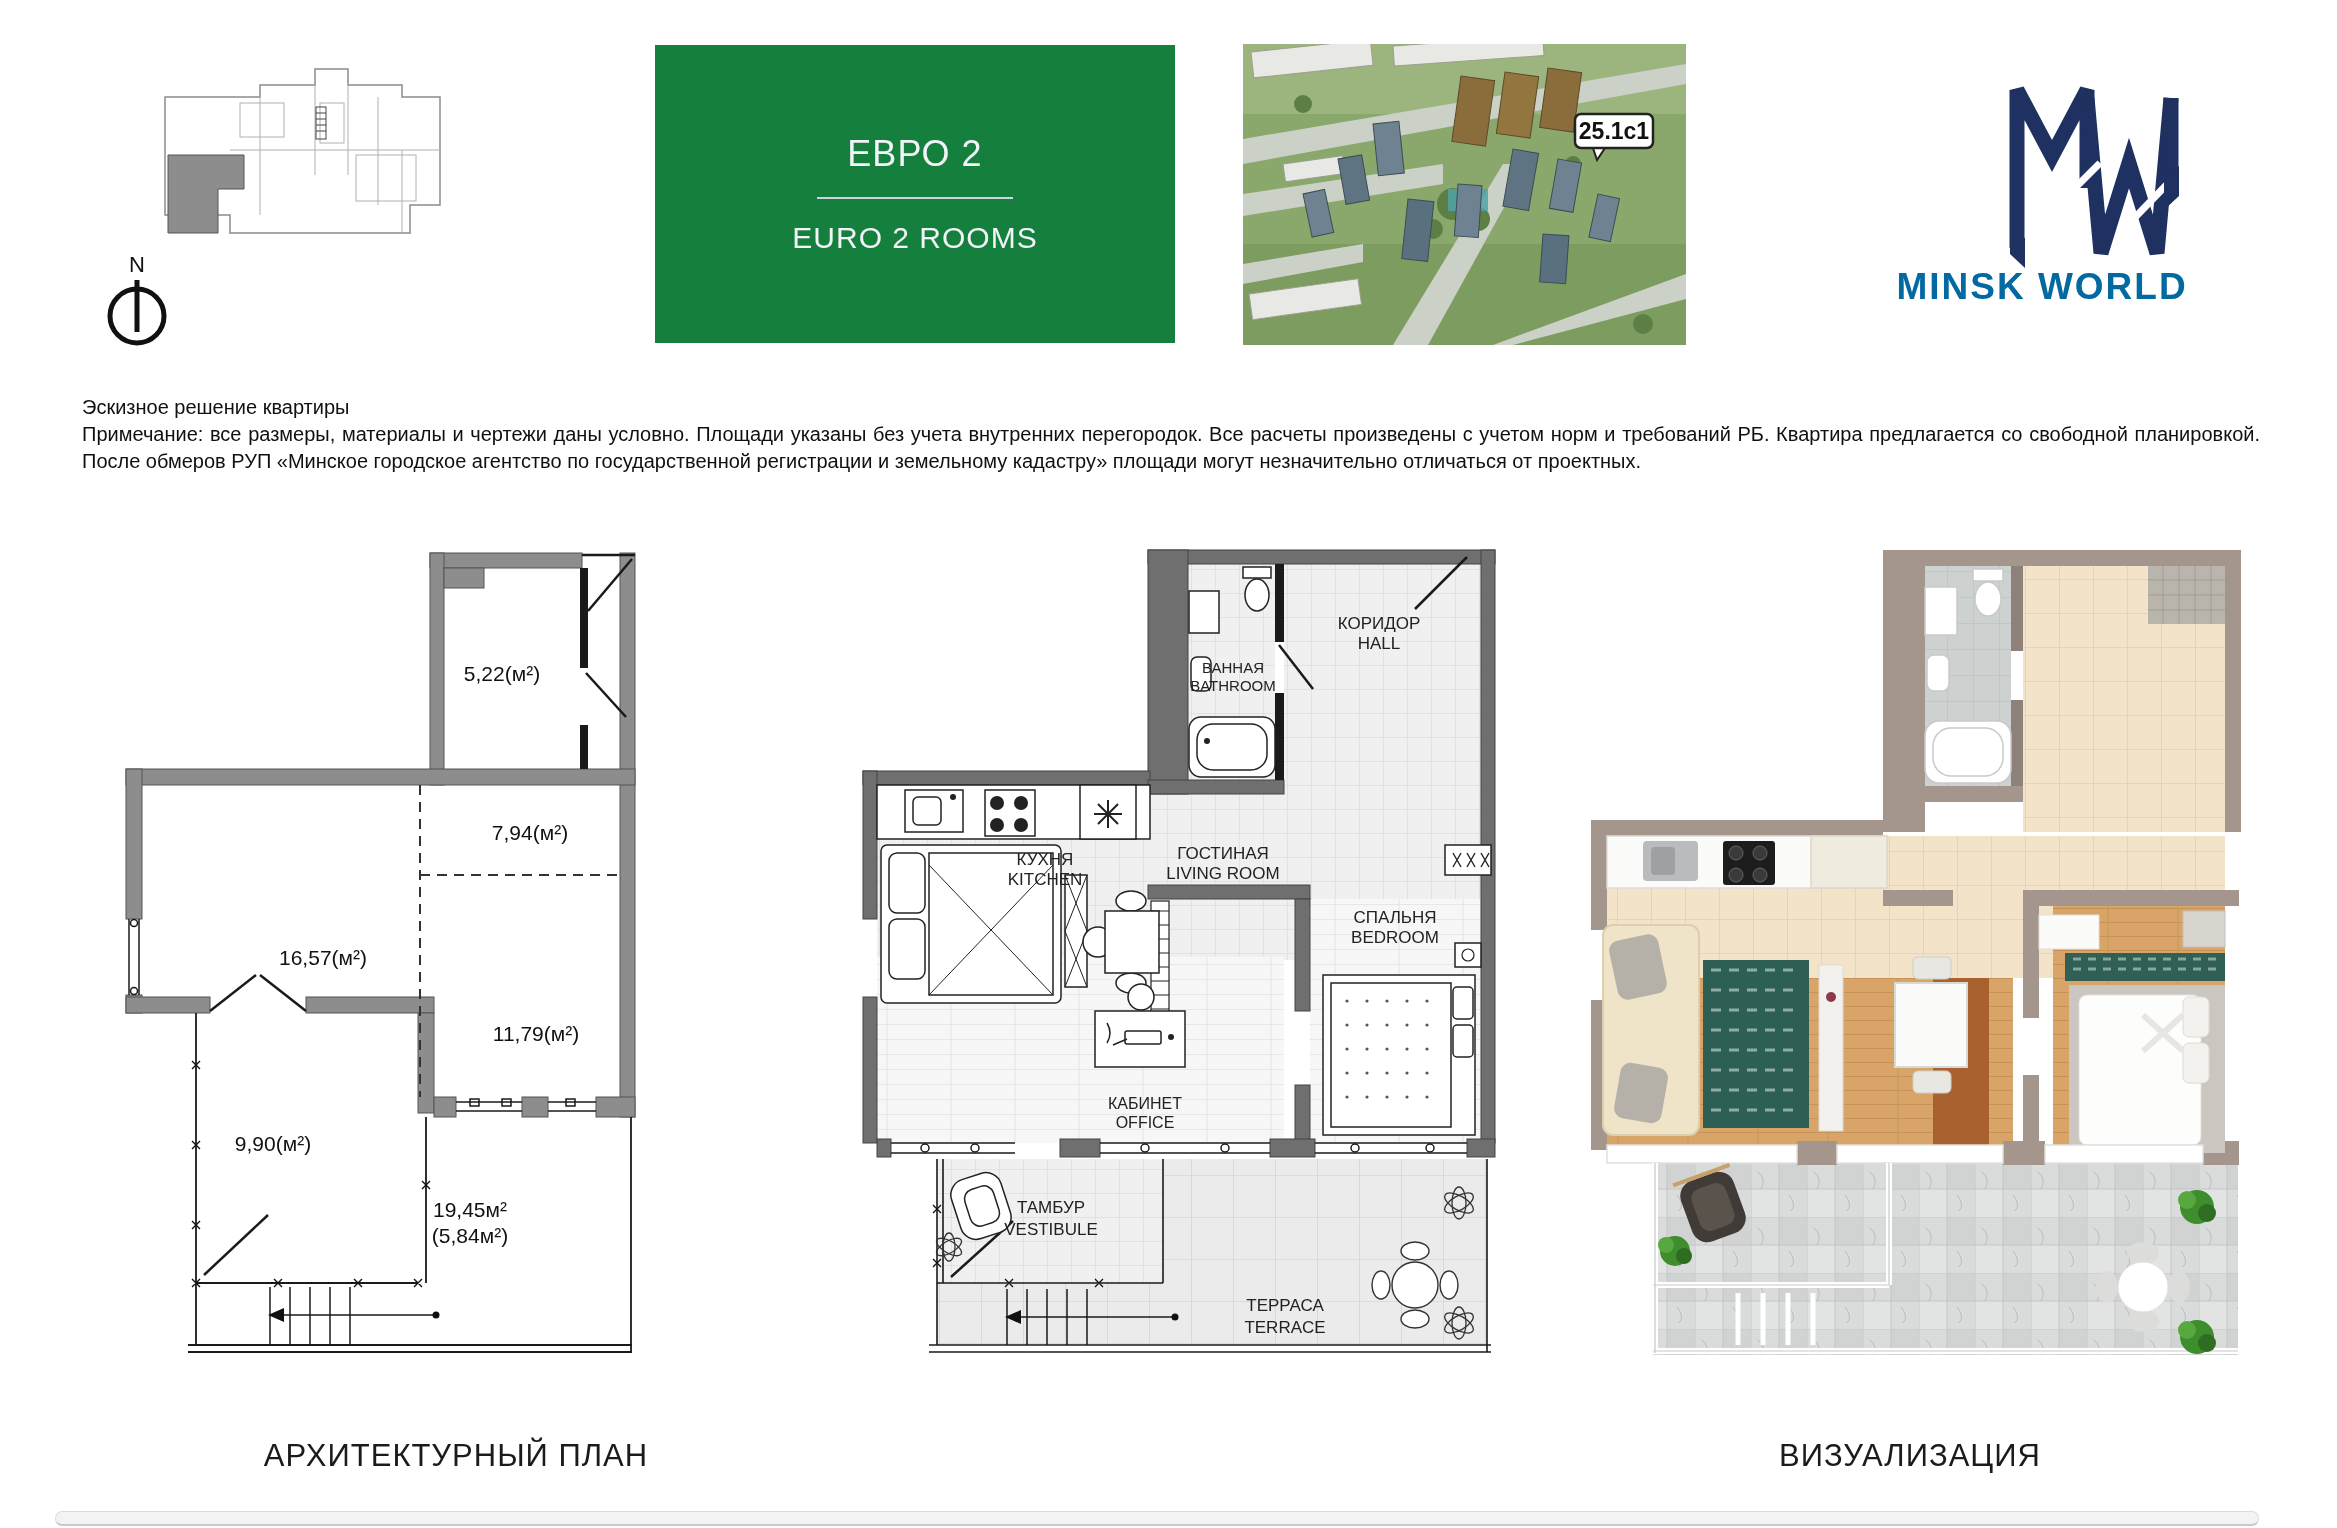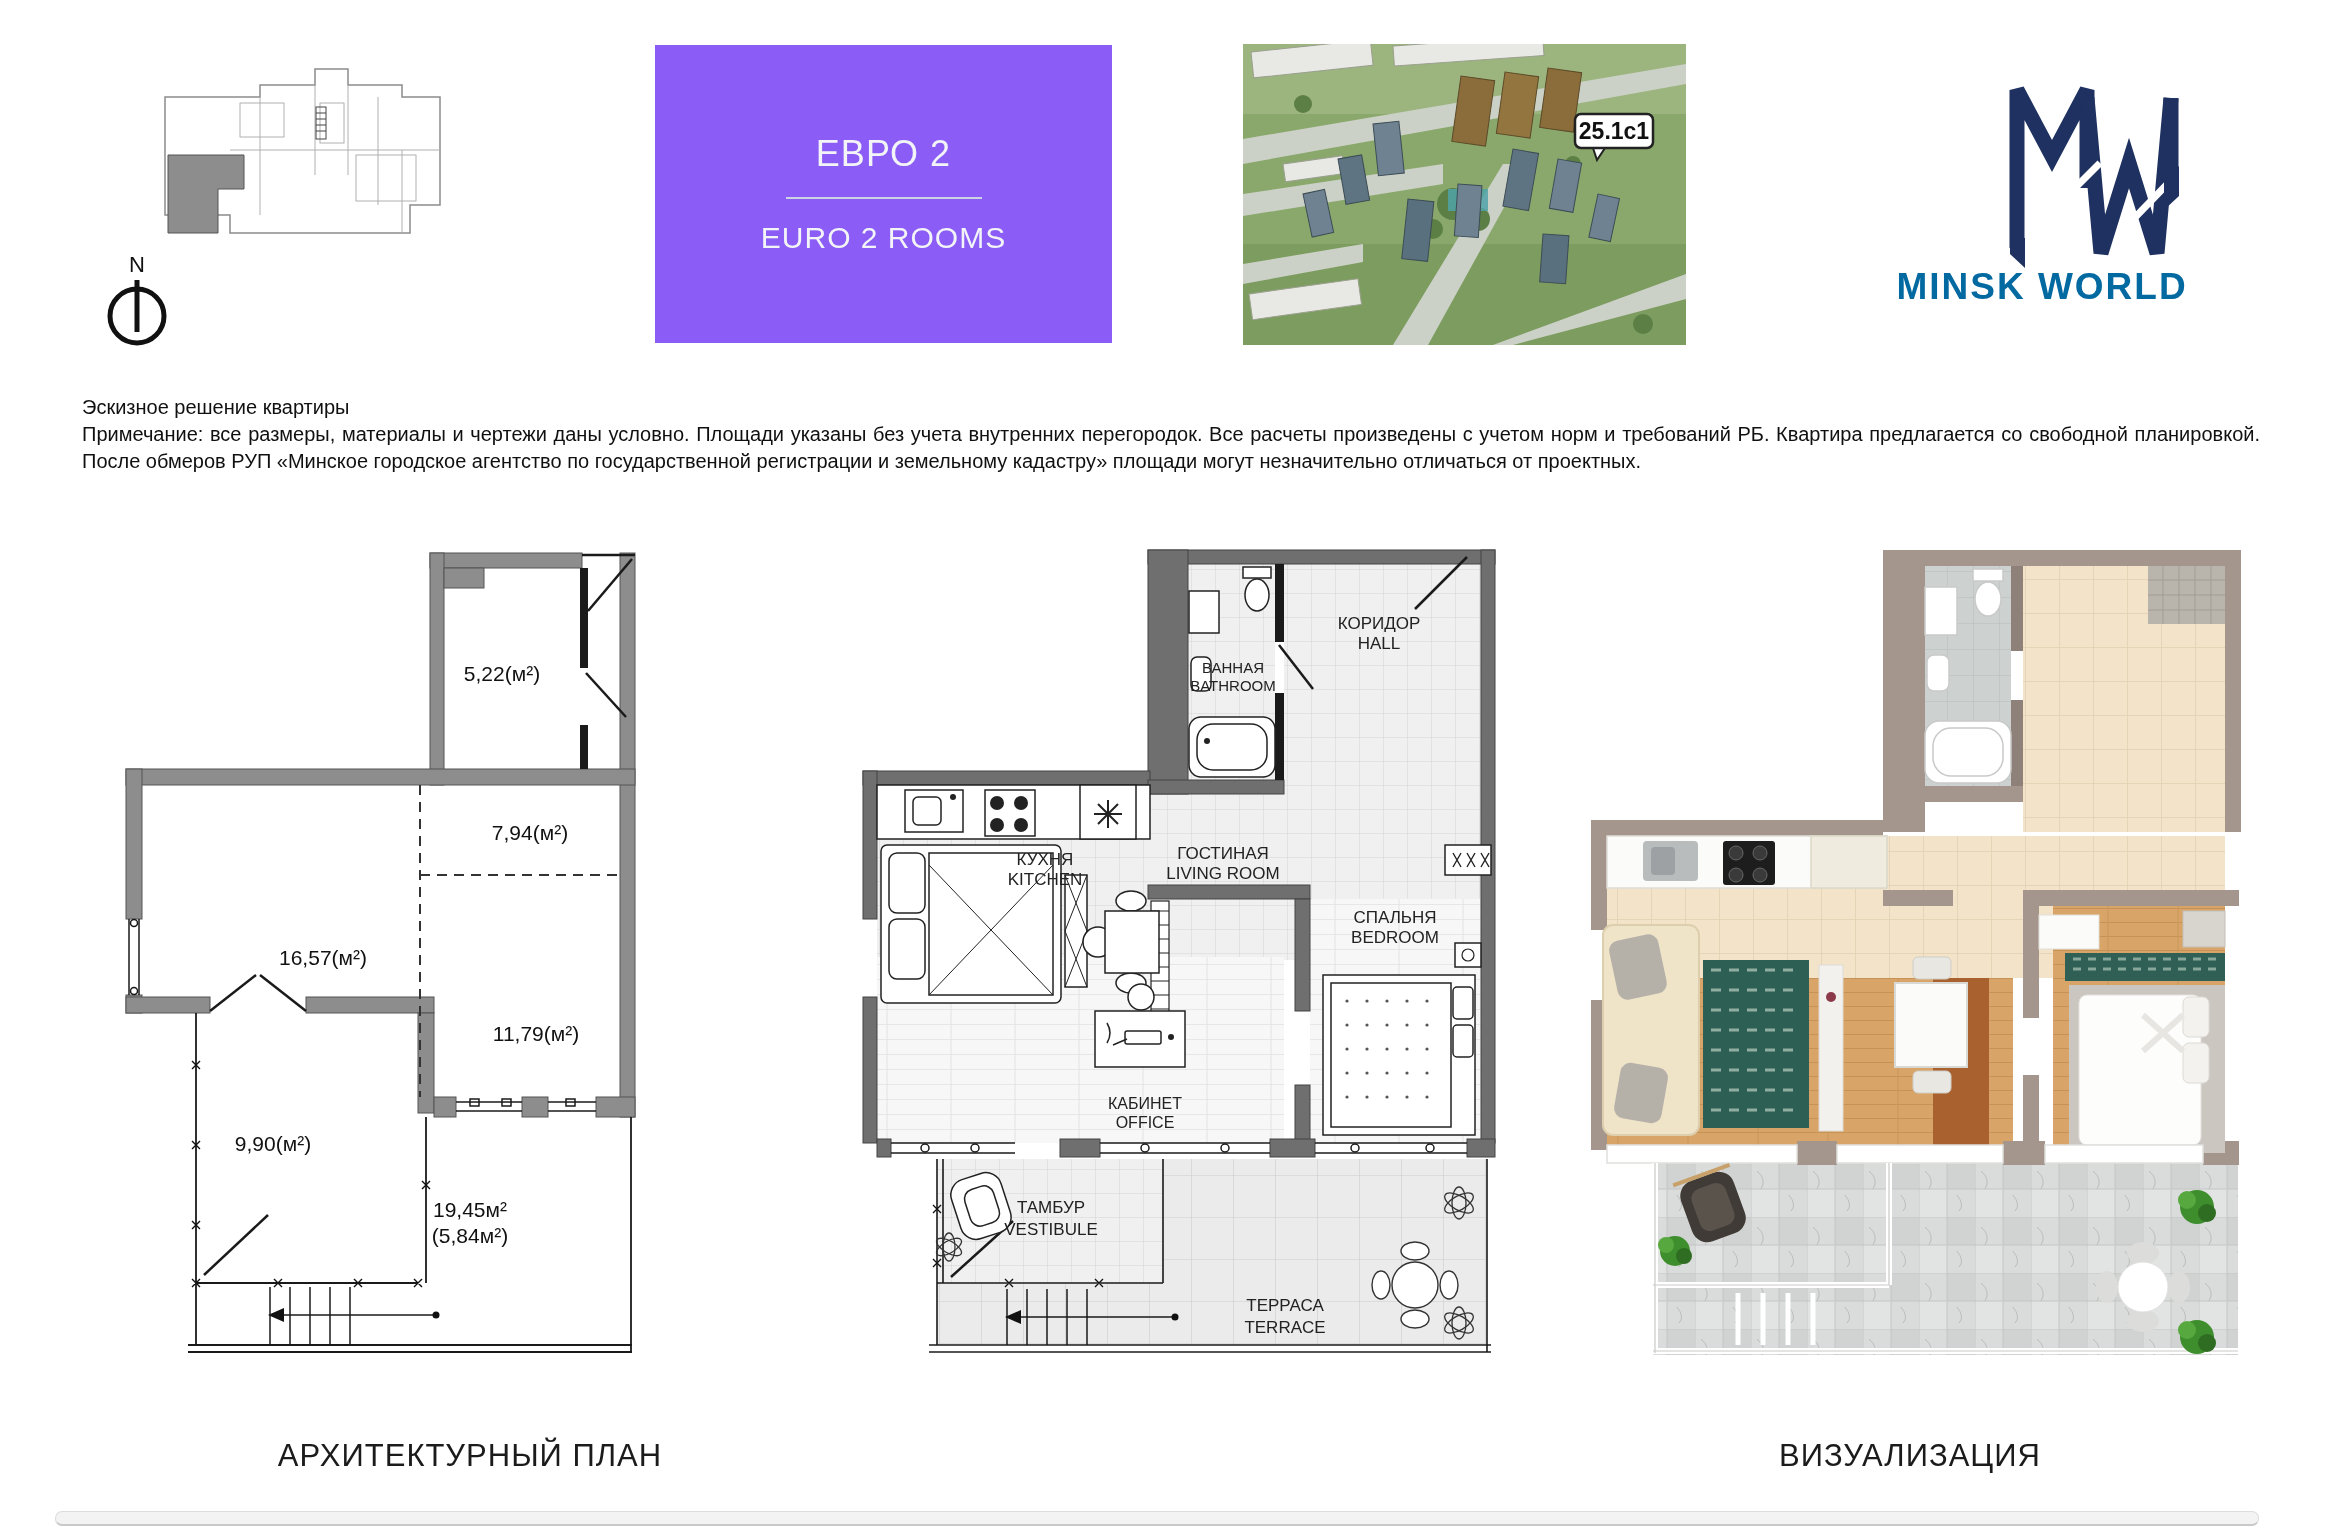--- a/index.html
+++ b/index.html
@@ -1,20 +1,20 @@
 <!DOCTYPE html>
 <html><head>
 <meta charset="utf-8">
 <style>
   html,body{margin:0;padding:0;background:#ffffff;}
   #page{position:relative;width:2337px;height:1528px;background:#ffffff;overflow:hidden;
         font-family:"Liberation Sans",sans-serif;color:#111;}
   .abs{position:absolute;}
   
-  #title-box{left:655px;top:45px;width:457px;height:298px;background:#8b5cf6;
+  #title-box{left:655px;top:45px;width:520px;height:298px;background:#15803d;
              display:flex;flex-direction:column;align-items:center;justify-content:center;}
   #title-box .t1{color:#f2f4f8;font-size:36px;letter-spacing:1px;}
   #title-box .rule{width:196px;height:2px;background:#ccd4e2;margin:22px 0;}
   #title-box .t2{color:#f2f4f8;font-size:30px;letter-spacing:1px;}
   #logo-name{color:#0369a1;font-weight:bold;font-size:37px;letter-spacing:2px;white-space:nowrap;}
   
   #disclaimer{left:82px;top:394px;width:2178px;font-size:20px;line-height:27px;color:#101010;}
   #disclaimer .jline{text-align:justify;text-align-last:justify;white-space:nowrap;}
   
   .caption{top:1438px;width:620px;text-align:center;font-size:31px;letter-spacing:1px;color:#1b1b1b;}
@@ -618,18 +618,18 @@
           <circle cx="10" cy="6" r="9" fill="#2f6d22"></circle>
       </g>
       <g transform="translate(614,792)">
         <circle r="17" fill="#3e8e2e"></circle>
           <circle cx="-10" cy="-7" r="9" fill="#57a83e"></circle>
           <circle cx="10" cy="6" r="9" fill="#2f6d22"></circle>
       </g>
     </g>
   </svg>
 
-  <div class="abs caption" style="left:160px">АРХИТЕКТУРНЫЙ ПЛАН</div>
+  <div class="abs caption" style="left:146px">АРХИТЕКТУРНЫЙ ПЛАН</div>
   <div class="abs caption" style="left:1600px">ВИЗУАЛИЗАЦИЯ</div>
 
   <div id="footer-bar" class="abs"></div>
 
 </div>
 
 </body></html>

